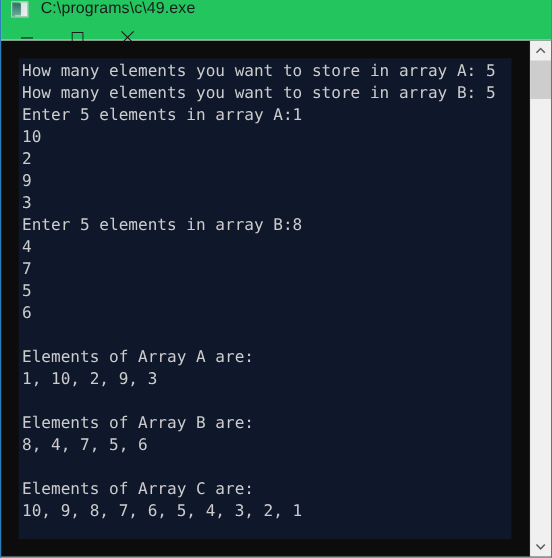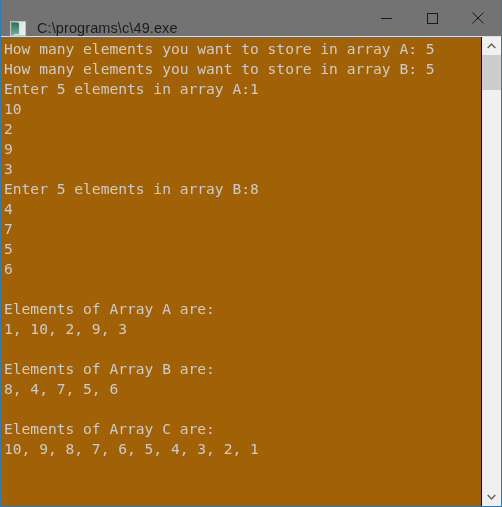--- a/index.html
+++ b/index.html
@@ -25,25 +25,26 @@
     border-top: none;
     display: flex;
     flex-direction: column;
   }
 
   
   .titlebar {
     position: relative;
     height: 37px;
     min-height: 37px;
-    background: #737373;
-    display: flex;
-    align-items: flex-end;
+    background: #22c55e;
+    display: flex;
+    align-items: flex-start;
     border-bottom: 1px solid #dedede;
     box-sizing: border-box;
+    flex-direction: column;
   }
   .title-left {
     display: flex;
     align-items: center;
     padding-left: 9px;
     flex: 1 1 auto;
     min-width: 0;
   }
   .app-icon {
     width: 16px;
@@ -88,28 +89,28 @@
   
   .console-area {
     position: relative;
     flex: 1 1 auto;
     display: flex;
     background: #0c0c0c;
     overflow: hidden;
   }
   .console-text {
     flex: 1 1 auto;
-    margin: 0;
+    margin: 16px;
     padding: 2px 0 0 3px;
     font-family: "DejaVu Sans Mono", "Liberation Mono", monospace;
     font-size: 14.6px;
     line-height: 20px;
     color: #cccccc;
     white-space: pre;
-    background: #a16207;
+    background: #0f172a;
     overflow: hidden;
     letter-spacing: 0px;
   }
 
   
   .scrollbar {
     flex: 0 0 auto;
     width: 19px;
     background: #f0f0f0;
     border-left: 1px solid #0c0c0c;

